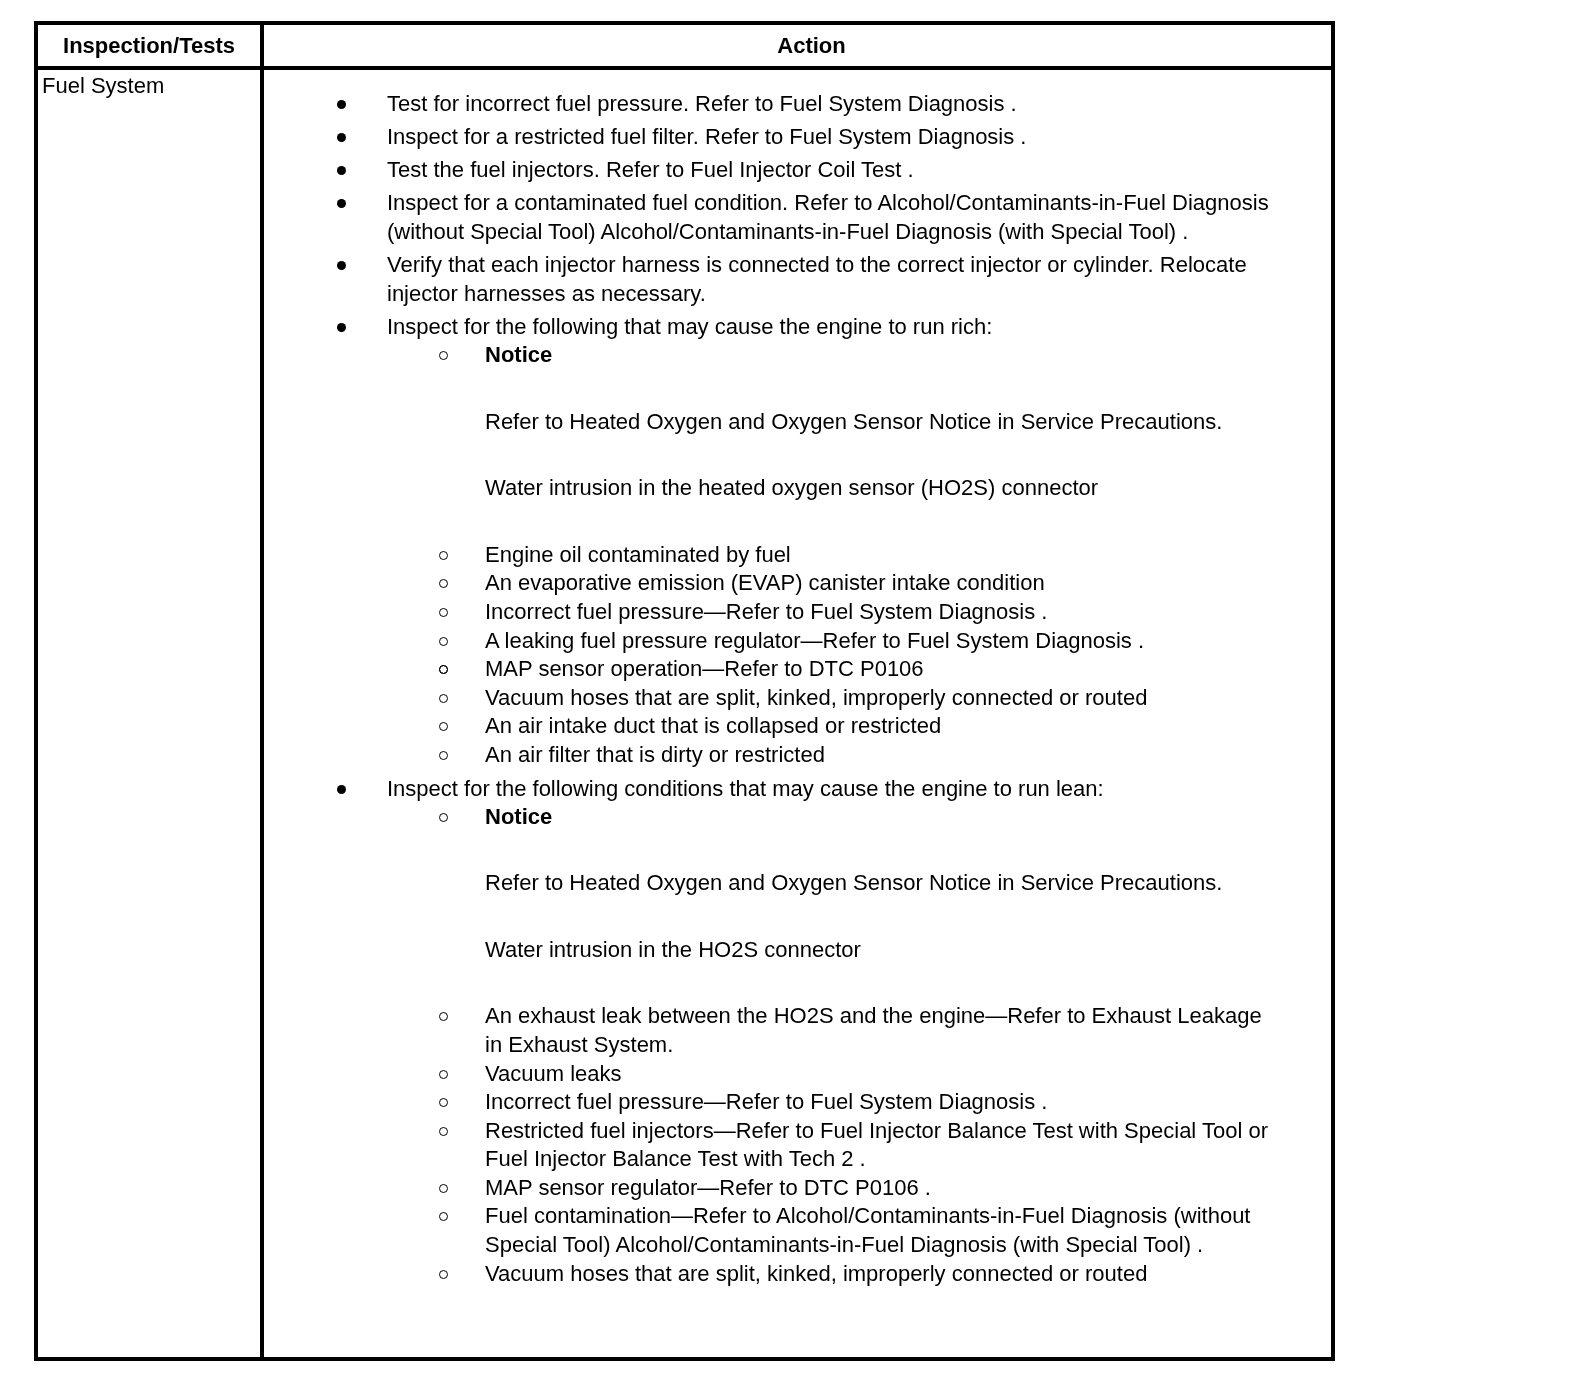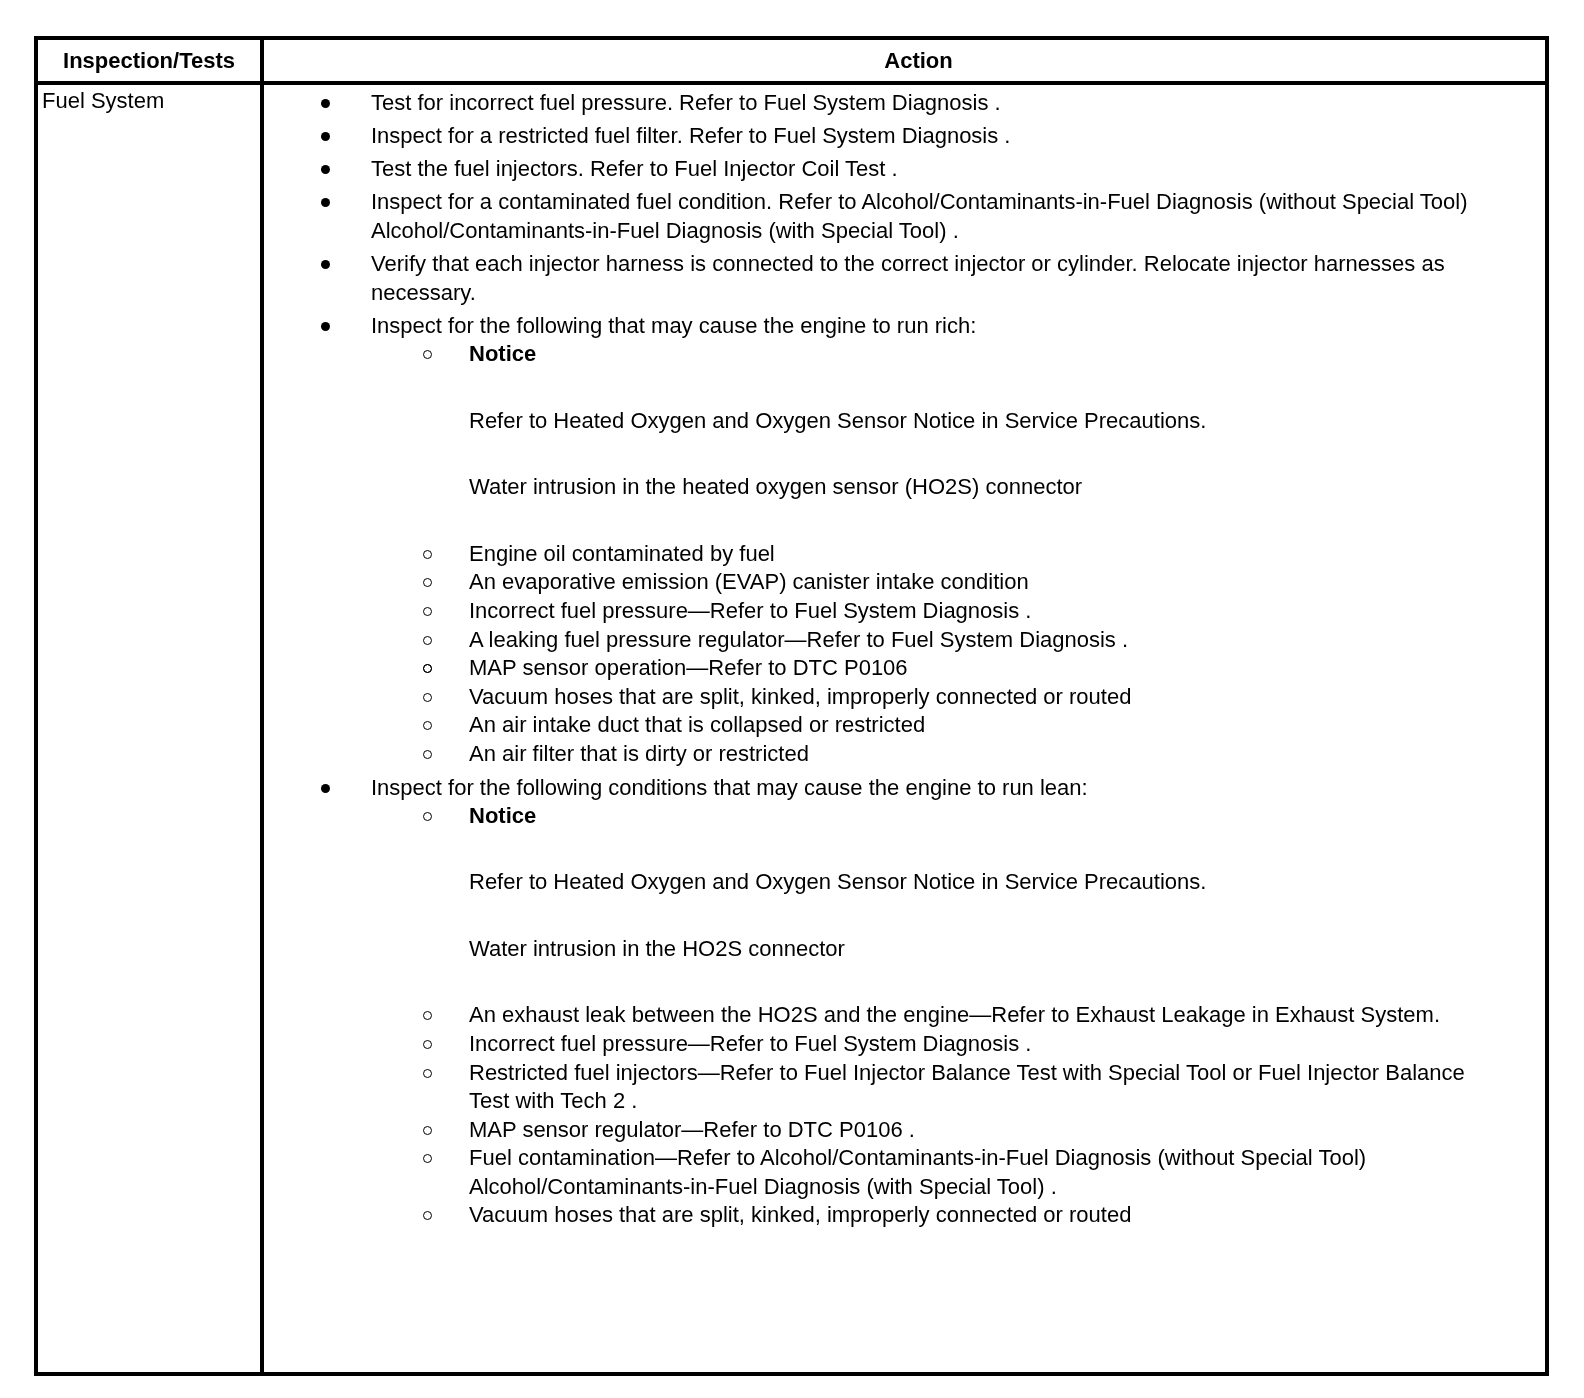--- a/index.html
+++ b/index.html
@@ -11,22 +11,22 @@
       width: 1584px;
       height: 1398px;
       position: relative;
       font-family: "Liberation Sans", sans-serif;
       color: #000000;
       overflow: hidden;
     }
     .doc-table {
       position: absolute;
       left: 34px;
-      top: 36px;
-      width: 1515px;
+      top: 21px;
+      width: 1301px;
       height: 1340px;
       border: 4px solid #000;
       box-sizing: border-box;
     }
     .header-row {
       position: absolute;
       left: 0;
       top: 0;
       right: 0;
       height: 41px;
@@ -61,21 +61,21 @@
     }
     .body-cell-right {
       position: absolute;
       left: 226px;
       top: 48px;
       right: 0;
       font-size: 22px;
     }
     ul.lvl1 {
       list-style: none;
-      margin: 0;
+      margin: 16px;
       padding: 0;
     }
     ul.lvl1 > li {
       position: relative;
       padding-left: 107px;
       padding-right: 40px;
       line-height: 29px;
       margin-bottom: 4px;
     }
     ul.lvl1 > li > .bullet {
@@ -183,20 +183,21 @@
         <span class="bullet"></span>
         <span>Inspect for the following conditions that may cause the engine to run lean:</span>
         <ul class="lvl2">
           <li>
             <span class="sub-bullet"></span>
             <span class="notice-title">Notice</span>
             <span class="notice-body">Refer to Heated Oxygen and Oxygen Sensor Notice in Service Precautions.</span>
             <span class="notice-body2">Water intrusion in the HO2S connector</span>
           </li>
           <li><span class="sub-bullet"></span><span>An exhaust leak between the HO2S and the engine—Refer to Exhaust Leakage in Exhaust System.</span></li>
+          <li><span class="sub-bullet"></span><span>Vacuum leaks</span></li>
           <li><span class="sub-bullet"></span><span>Incorrect fuel pressure—Refer to Fuel System Diagnosis .</span></li>
           <li><span class="sub-bullet"></span><span>Restricted fuel injectors—Refer to Fuel Injector Balance Test with Special Tool or Fuel Injector Balance Test with Tech 2 .</span></li>
           <li><span class="sub-bullet"></span><span>MAP sensor regulator—Refer to DTC P0106 .</span></li>
           <li><span class="sub-bullet"></span><span>Fuel contamination—Refer to Alcohol/Contaminants-in-Fuel Diagnosis (without Special Tool) Alcohol/Contaminants-in-Fuel Diagnosis (with Special Tool) .</span></li>
           <li><span class="sub-bullet"></span><span>Vacuum hoses that are split, kinked, improperly connected or routed</span></li>
         </ul>
       </li>
     </ul>
   </div>
 </div>

